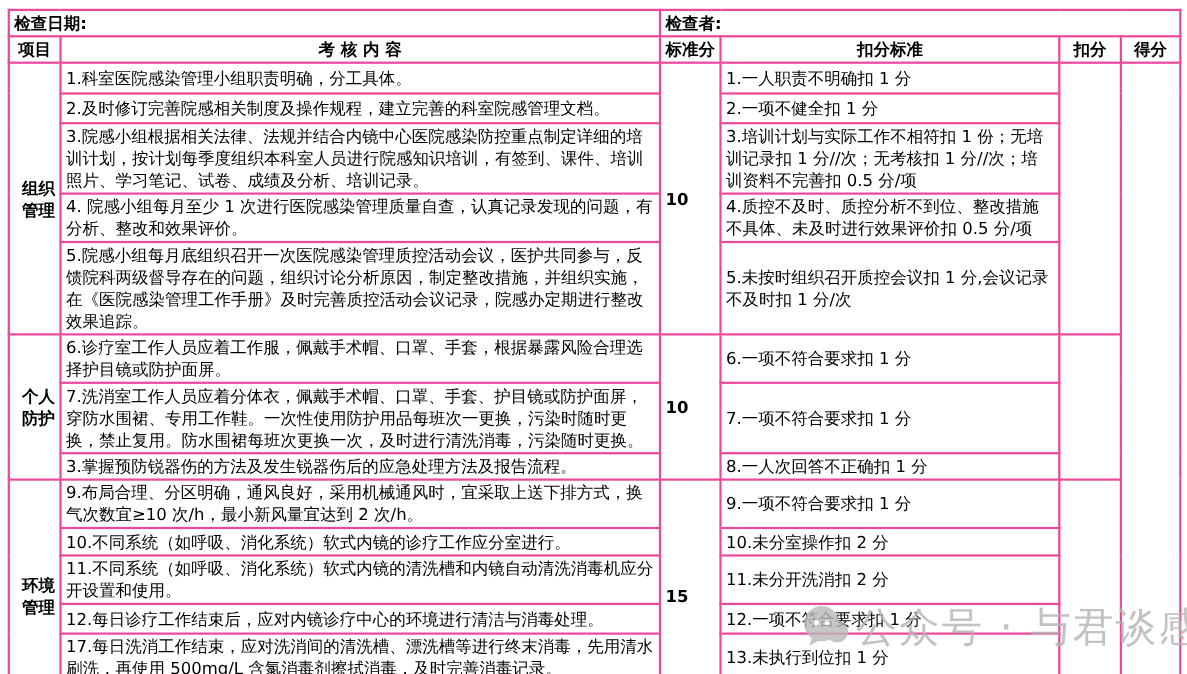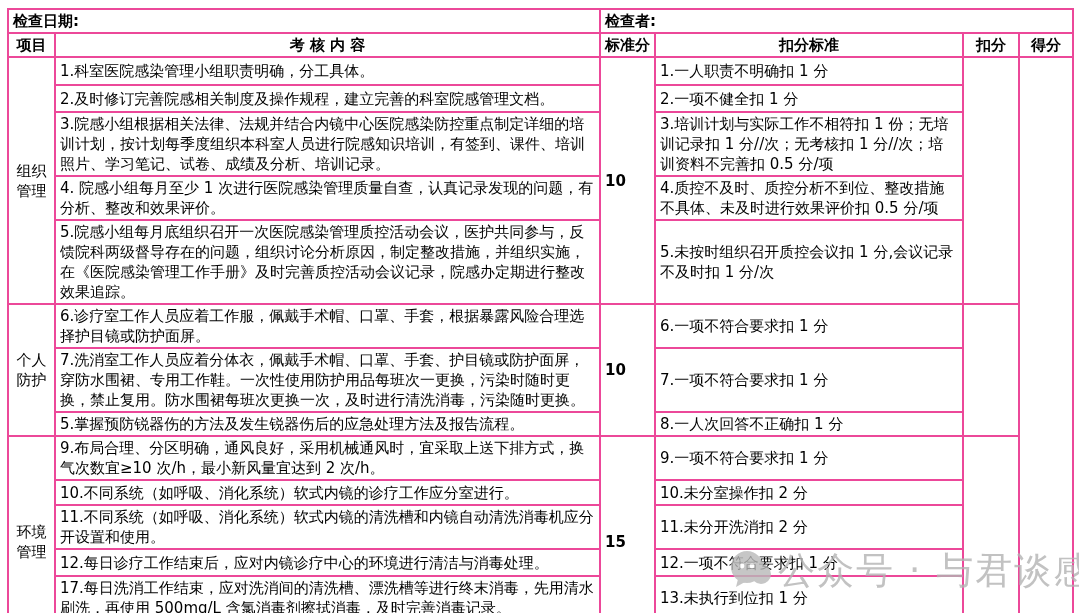--- a/index.html
+++ b/index.html
@@ -33,22 +33,22 @@
     font-weight: bold;
     font-size: 16px;
     padding-left: 6px;
   }
   td.col-hdr {
     font-weight: bold;
     font-size: 16px;
     text-align: center;
   }
   td.item-cell {
-    text-align: center;
-    font-weight: normal;
+    text-align: right;
+    font-weight: bold;
     font-size: 16px;
     white-space: pre-line;
     line-height: 26px;
     padding: 0;
   }
   td.stdscore-cell {
     text-align: left;
     font-weight: bold;
     font-size: 15px;
   }
@@ -134,21 +134,21 @@
     <td class="content-cell">6.诊疗室工作人员应着工作服，佩戴手术帽、口罩、手套，根据暴露风险合理选择护目镜或防护面屏。</td>
     <td class="stdscore-cell" rowspan="3">10</td>
     <td class="deduct-cell">6.一项不符合要求扣 1 分</td>
     <td class="blank-cell" rowspan="3"></td>
   </tr>
   <tr style="height:64px">
     <td class="content-cell">7.洗消室工作人员应着分体衣，佩戴手术帽、口罩、手套、护目镜或防护面屏，穿防水围裙、专用工作鞋。一次性使用防护用品每班次一更换，污染时随时更换，禁止复用。防水围裙每班次更换一次，及时进行清洗消毒，污染随时更换。</td>
     <td class="deduct-cell">7.一项不符合要求扣 1 分</td>
   </tr>
   <tr style="height:22px">
-    <td class="content-cell">5.掌握预防锐器伤的方法及发生锐器伤后的应急处理方法及报告流程。</td>
+    <td class="content-cell">3.掌握预防锐器伤的方法及发生锐器伤后的应急处理方法及报告流程。</td>
     <td class="deduct-cell">8.一人次回答不正确扣 1 分</td>
   </tr>
 
   <tr style="height:42px">
     <td class="item-cell" rowspan="6">环境
 管理</td>
     <td class="content-cell">9.布局合理、分区明确，通风良好，采用机械通风时，宜采取上送下排方式，换气次数宜≥10 次/h，最小新风量宜达到 2 次/h。</td>
     <td class="stdscore-cell" rowspan="6">15</td>
     <td class="deduct-cell">9.一项不符合要求扣 1 分</td>
     <td class="blank-cell" rowspan="6"></td>

